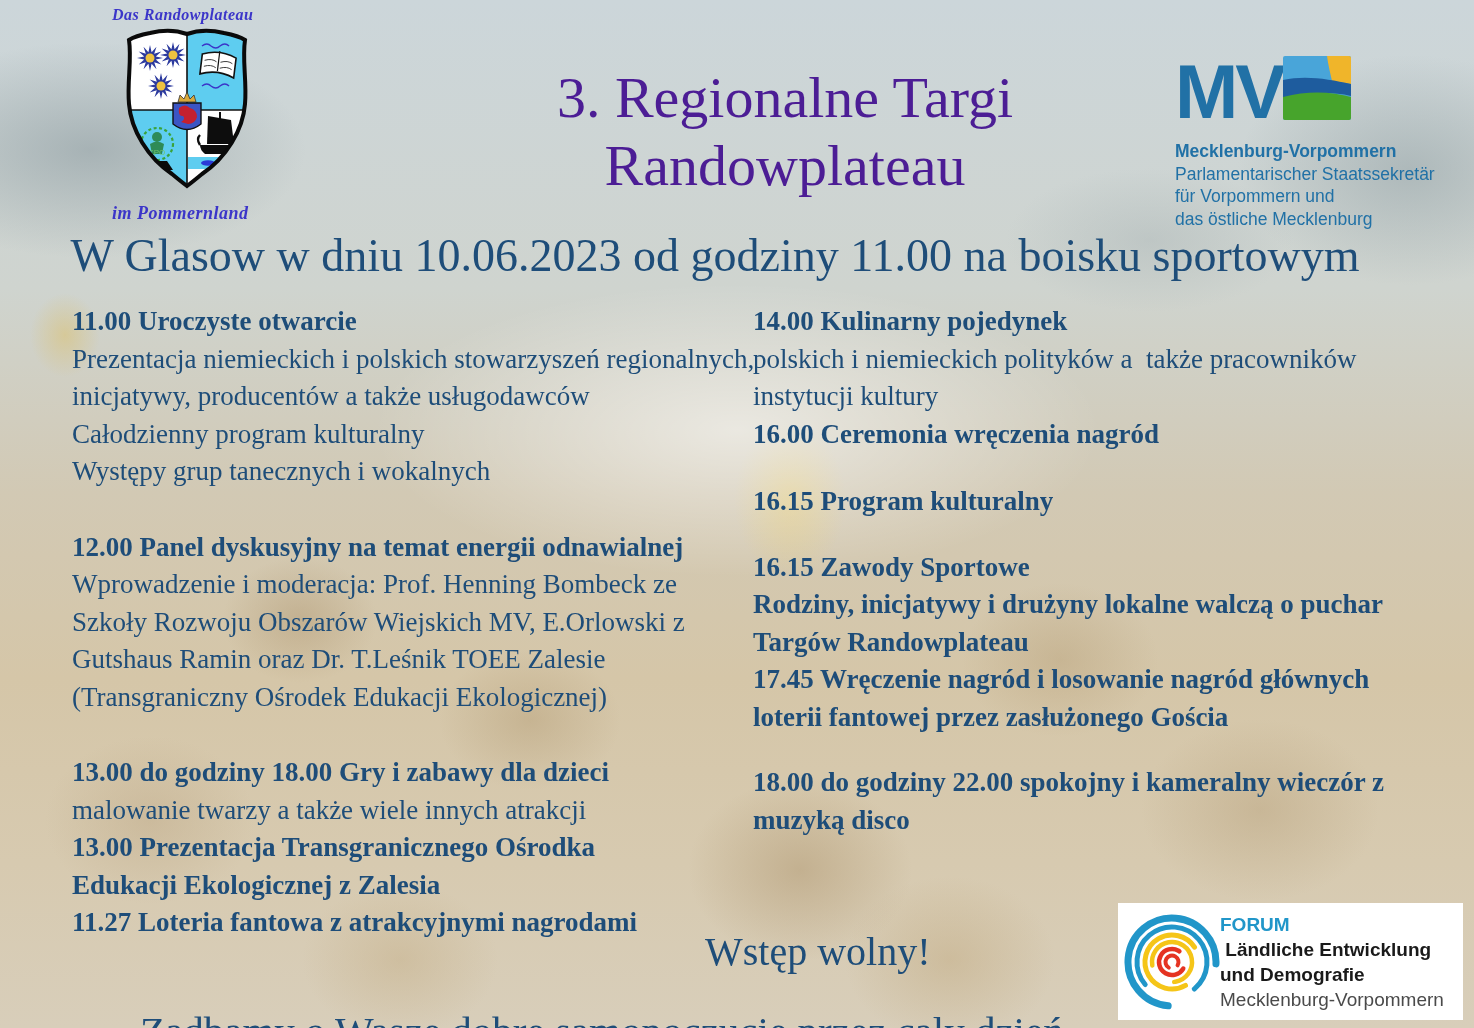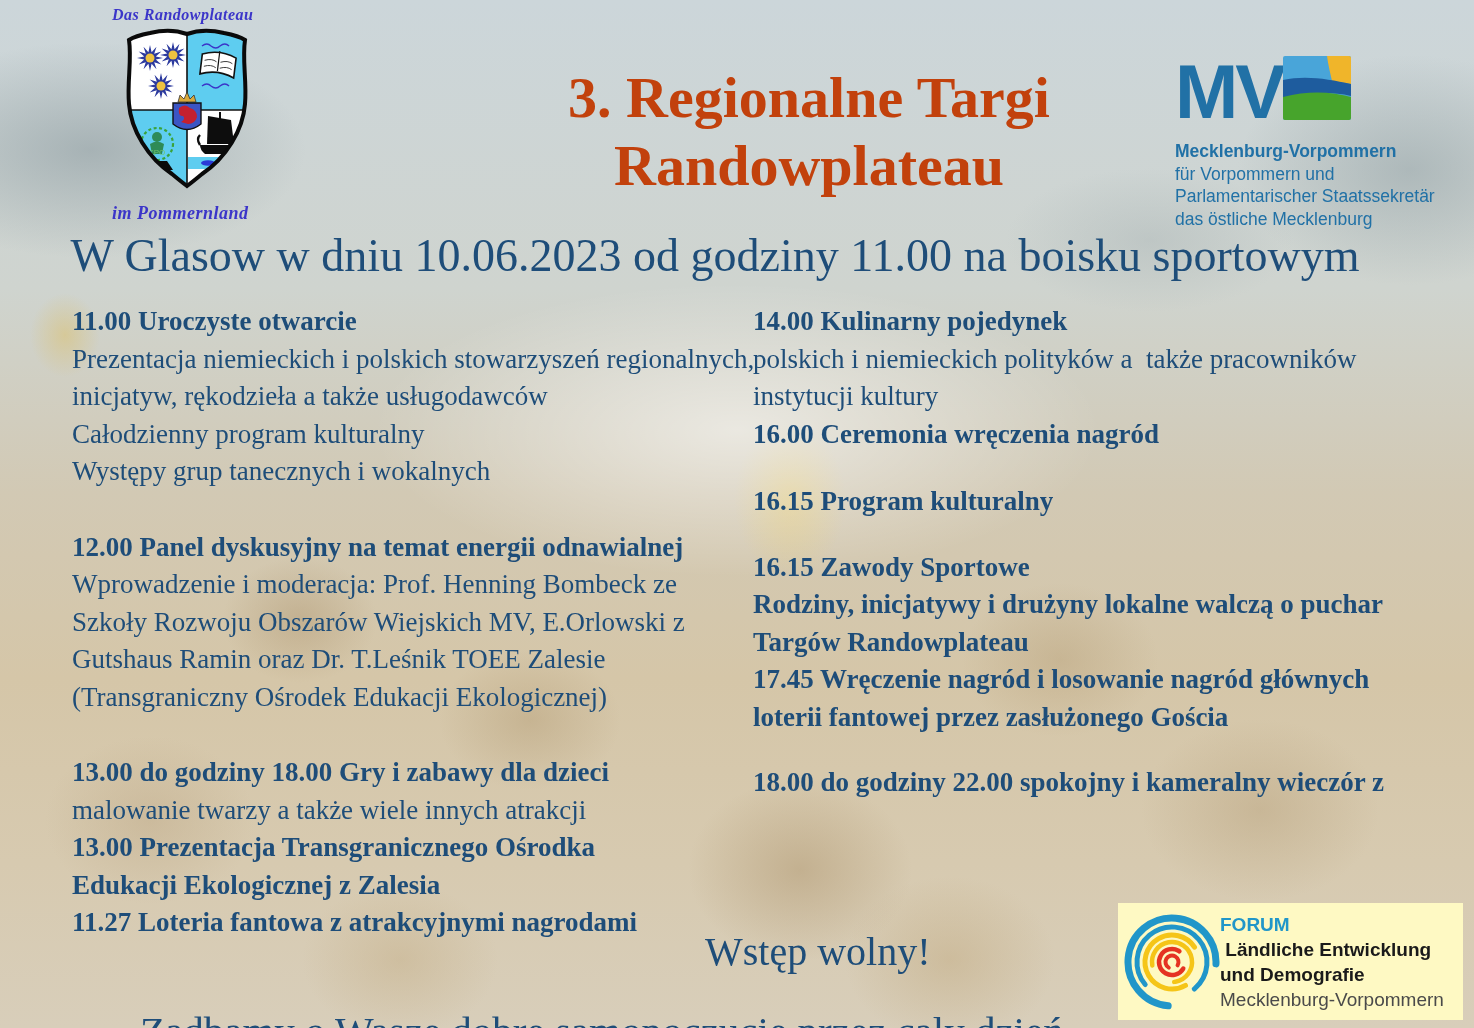--- a/index.html
+++ b/index.html
@@ -23,39 +23,39 @@
       radial-gradient(ellipse 140px 110px at 400px 960px, rgba(194,171,130,0.42), rgba(194,171,130,0) 70%),
       radial-gradient(ellipse 300px 150px at 90px 150px, rgba(128,144,150,0.50), rgba(128,144,150,0) 72%),
       radial-gradient(ellipse 240px 160px at 1410px 170px, rgba(134,150,155,0.45), rgba(134,150,155,0) 72%),
       radial-gradient(ellipse 200px 100px at 1150px 240px, rgba(160,172,174,0.35), rgba(160,172,174,0) 72%),
       linear-gradient(180deg,#ccd6da 0%,#cfd4cf 28%,#d2c9b4 48%,#d5c6a8 66%,#d7cab0 84%,#d8ceba 100%);
   }
   .abs{position:absolute;}
   .crest{left:112px;top:6px;width:175px;text-align:left;}
   .crest-label{font-weight:bold;font-style:italic;color:#3b35c9;font-size:16px;line-height:18px;letter-spacing:0.5px;}
   .crest-label.bottom{font-size:18px;margin-top:4px;}
-  .title{left:444px;top:64px;width:730px;text-align:center;font-weight:bold;font-size:58px;line-height:68px;color:#c2410c;}
+  .title{left:420px;top:64px;width:730px;text-align:center;font-weight:normal;font-size:58px;line-height:68px;color:#4c1d95;}
   .mv{left:1175px;top:56px;width:270px;font-family:"Liberation Sans",sans-serif;color:#2171a6;}
   .mv-row{display:flex;align-items:flex-start;gap:0;}
   .mv-abbr{font-weight:bold;font-size:76px;line-height:72px;letter-spacing:-3px;}
   .mv-lines{margin-top:12px;font-size:17.5px;line-height:22.5px;}
   .mv-lines .b{font-weight:bold;}
   .heading{left:0;top:228px;width:100%;text-align:center;font-size:46px;line-height:56px;padding-right:44px;box-sizing:border-box;white-space:pre;}
   .col{font-size:27px;line-height:37.5px;}
   .col .line{white-space:pre;}
   .b{font-weight:bold;}
   .col-left{left:72px;top:303px;width:700px;}
   .col-right{left:753px;top:303px;width:715px;}
   .blk{margin:0;}
   .mb38{margin-bottom:38px;}
   .mb30{margin-bottom:30px;}
   .mb28{margin-bottom:28px;}
   .free-entry{left:705px;top:928px;font-size:40px;white-space:pre;}
   .footer-line{left:140px;top:976px;width:1010px;text-align:left;font-size:41px;white-space:pre;margin-top:31px;}
-  .forum{left:1118px;top:903px;width:345px;height:117px;background:#fef9c3;display:flex;align-items:center;font-family:"Liberation Sans",sans-serif;}
+  .forum{left:1118px;top:903px;width:345px;height:117px;background:#ffffff;display:flex;align-items:center;font-family:"Liberation Sans",sans-serif;}
   .forum-rings{flex:0 0 96px;margin-left:6px;}
   .forum-text{font-size:19px;line-height:25px;color:#1a1a1a;}
   .forum-text .brand{color:#2196c9;font-weight:bold;}
   .forum-text .l1,.forum-text .l2{font-weight:bold;}
   .forum-text .l3{font-weight:normal;color:#4a4a4a;}
 </style>
 </head>
 <body>
 
 <div class="poster">
@@ -140,33 +140,33 @@
         <g clip-path="url(#mvClip)">
           <rect x="0" y="0" width="68" height="64" fill="#49a5d9"></rect>
           <path d="M44,0 L68,0 L68,28 L49,25 C47,16 45,8 44,0 Z" fill="#f0b52a"></path>
           <path d="M0,24 C22,19 46,23 68,28 L68,40 C46,35 22,37 0,42 Z" fill="#1e5c9e"></path>
           <path d="M0,41 C26,34 50,36 68,41 L68,64 L0,64 Z" fill="#47a42c"></path>
         </g>
       </svg>
     </div>
     <div class="mv-lines">
       <div class="b">Mecklenburg-Vorpommern</div>
+      <div>Parlamentarischer Staatssekretär</div>
       <div>für Vorpommern und</div>
-      <div>Parlamentarischer Staatssekretär</div>
       <div>das östliche Mecklenburg</div>
     </div>
   </div>
 
   <div class="abs heading">W Glasow w dniu 10.06.2023 od godziny 11.00 na boisku sportowym</div>
 
   <div class="abs col col-left">
     <div class="blk mb38">
       <div class="line b">11.00 Uroczyste otwarcie</div>
       <div class="line">Prezentacja niemieckich i polskich stowarzyszeń regionalnych,</div>
-      <div class="line">inicjatyw, rękodzieła a także usługodawców</div>
+      <div class="line">inicjatywy, producentów a także usługodawców</div>
       <div class="line">Całodzienny program kulturalny</div>
       <div class="line">Występy grup tanecznych i wokalnych</div>
     </div>
     <div class="blk mb38">
       <div class="line b">12.00 Panel dyskusyjny na temat energii odnawialnej</div>
       <div class="line">Wprowadzenie i moderacja: Prof. Henning Bombeck ze</div>
       <div class="line">Szkoły Rozwoju Obszarów Wiejskich MV, E.Orlowski z</div>
       <div class="line">Gutshaus Ramin oraz Dr. T.Leśnik TOEE Zalesie</div>
       <div class="line">(Transgraniczny Ośrodek Edukacji Ekologicznej)</div>
     </div>
@@ -195,20 +195,21 @@
       <div class="line b">16.15 Zawody Sportowe</div>
       <div class="line b">Rodziny, inicjatywy i drużyny lokalne walczą o puchar</div>
       <div class="line b">Targów Randowplateau</div>
     </div>
     <div class="blk mb28">
       <div class="line b">17.45 Wręczenie nagród i losowanie nagród głównych</div>
       <div class="line b">loterii fantowej przez zasłużonego Gościa</div>
     </div>
     <div class="blk">
       <div class="line b">18.00 do godziny 22.00 spokojny i kameralny wieczór z</div>
+      <div class="line b">muzyką disco</div>
     </div>
   </div>
 
   <div class="abs free-entry">Wstęp wolny!</div>
   <div class="abs footer-line">Zadbamy o Wasze dobre samopoczucie przez cały dzień.</div>
 
   <div class="abs forum">
     <svg class="forum-rings" width="96" height="110" viewBox="0 0 96 110">
       <g fill="none" stroke-linecap="round">
         <circle cx="48" cy="55" r="44" stroke="#2196c9" stroke-width="7" stroke-dasharray="205 80" transform="rotate(95 48 55)"></circle>

